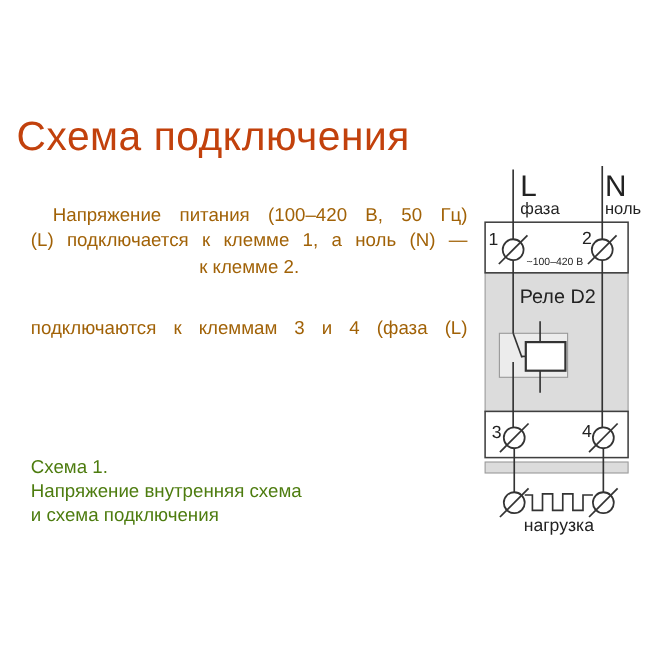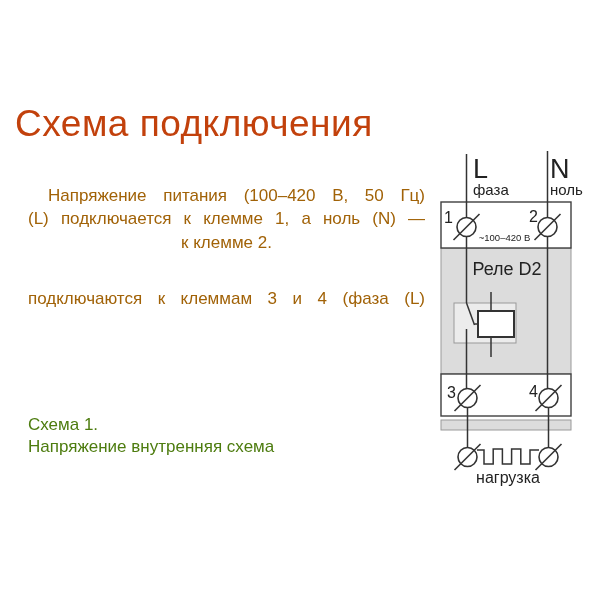--- a/index.html
+++ b/index.html
@@ -41,20 +41,21 @@
     <div class="pline">к клемме 2.</div>
   </div>
 
   <div class="para para2">
     <div class="jline">подключаются к клеммам 3 и 4 (фаза (L)</div>
   </div>
 
   <div class="caption">
     <div>Схема 1.</div>
     <div>Напряжение внутренняя схема</div>
+    <div>и схема подключения</div>
   </div>
 
   <svg class="diagram" width="170" height="360" viewBox="0 0 170 360" xmlns="http://www.w3.org/2000/svg">
 
     <rect x="11" y="108" width="130" height="126" fill="#dcdcdc" stroke="#9a9a9a" stroke-width="1"></rect>
     <rect x="11" y="280" width="130" height="10" fill="#dcdcdc" stroke="#9a9a9a" stroke-width="1"></rect>
     <rect x="11" y="62" width="130" height="46" fill="#ffffff" stroke="#3f3f3f" stroke-width="1.4"></rect>
     <rect x="11" y="234" width="130" height="42" fill="#ffffff" stroke="#3f3f3f" stroke-width="1.4"></rect>
     <rect x="24" y="163" width="62" height="40" fill="#ececec" stroke="#999999" stroke-width="1"></rect>
 

